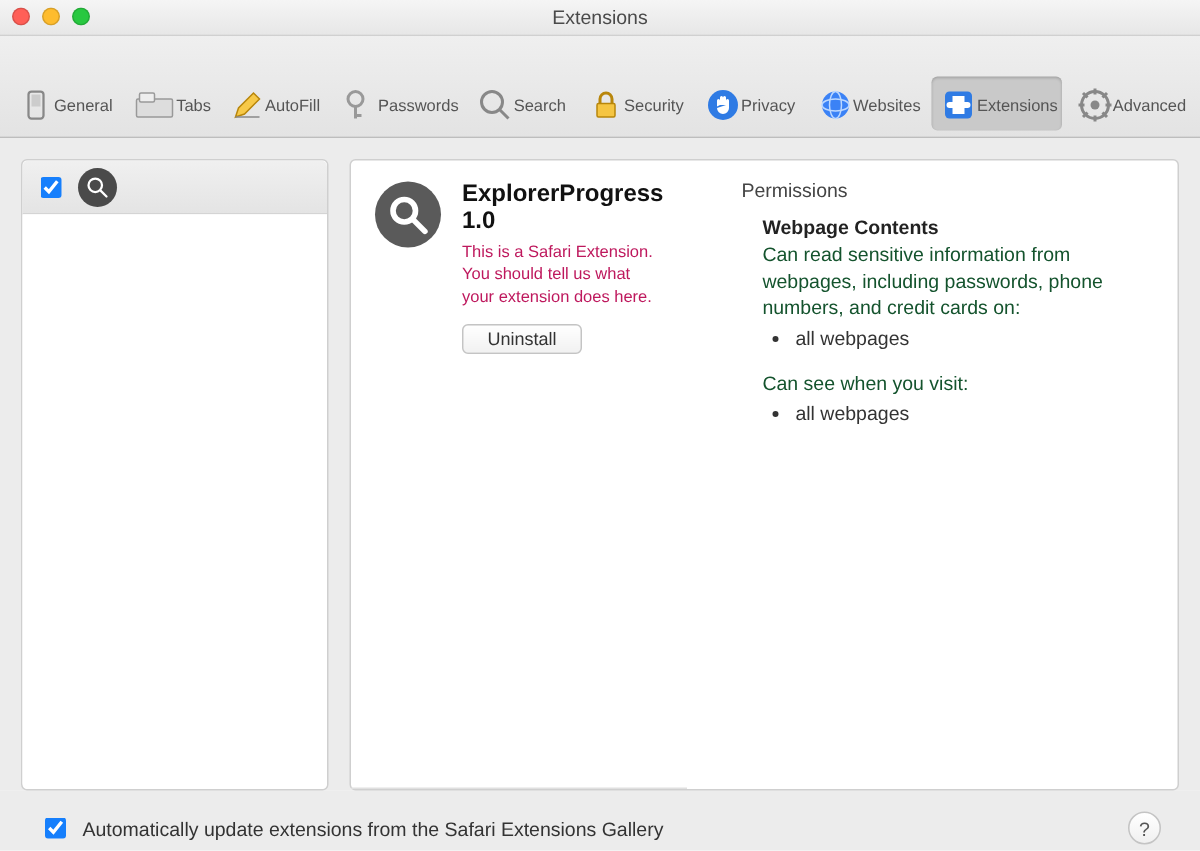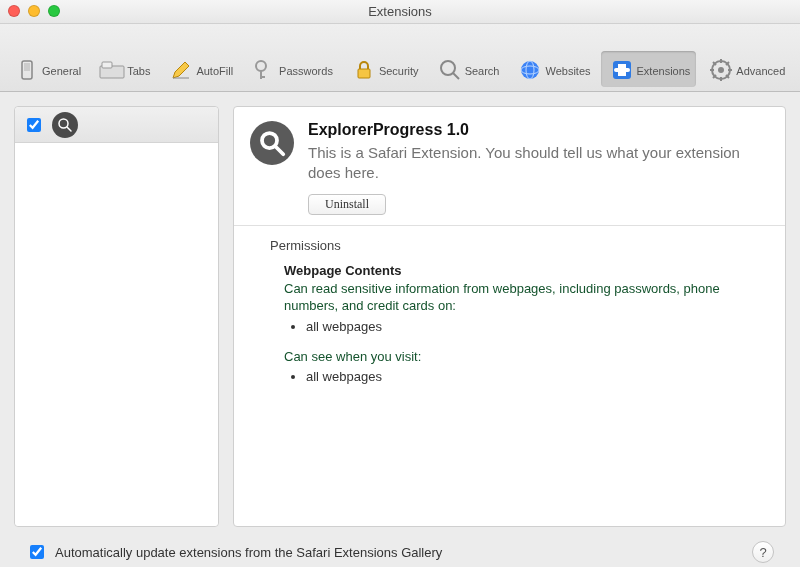--- a/index.html
+++ b/index.html
@@ -110,50 +110,49 @@
   .side-icon svg line { stroke: #fff; stroke-width: 2; stroke-linecap: round; }
   .sidebar-body { flex: 1; background: #fff; border-bottom-left-radius:4px; border-bottom-right-radius:4px;}
 
   
   .detail {
     flex: 1;
     background: #ffffff;
     border: 1px solid #cfcfcf;
     border-radius: 4px;
     display: flex;
-    flex-direction: column;
+    flex-direction: row;
   }
   .ext-header {
     display: flex;
     gap: 14px;
     padding: 14px 16px 10px 16px;
     border-bottom: 1px solid #e0e0e0;
   }
   .ext-icon {
     width: 44px; height: 44px;
     border-radius: 50%;
     background: #5a5a5a;
     display: flex; align-items: center; justify-content: center;
     flex-shrink: 0;
   }
   .ext-icon svg circle.outline { fill:none; stroke:#fff; stroke-width:3; }
   .ext-icon svg line { stroke:#fff; stroke-width:3; stroke-linecap:round; }
   .ext-meta { flex: 1; }
   .ext-title { font-size: 16px; font-weight: 700; color: #111; margin-bottom: 4px; }
-  .ext-desc  { font-size: 15px; color: #737373; line-height: 1.35; margin-bottom: 10px; }
+  .ext-desc  { font-size: 11px; color: #be185d; line-height: 1.35; margin-bottom: 10px; }
   .mac-btn {
     display: inline-block;
     font-size: 12px;
     padding: 2px 16px;
     border: 1px solid #c4c4c4;
     border-radius: 4px;
     background: linear-gradient(#ffffff, #f1f1f1);
     color: #333;
     cursor: default;
-    font-family: Liberation Serif, serif;
   }
 
   .permissions {
     padding: 12px 16px 16px 16px;
     margin-left: 20px;
   }
   .perm-title { font-size: 13px; color: #444; margin-bottom: 10px; }
   .perm-block { margin: 0 0 14px 14px; }
   .perm-heading { font-weight: 600; font-size: 13px; color: #222; margin-bottom: 2px; }
   .perm-sub { font-size: 13px; color: #14532d; line-height: 1.35; }
@@ -235,37 +234,46 @@
           <rect x="8" y="12" width="2" height="9" fill="#999"></rect>
           <rect x="8" y="18" width="5" height="2" fill="#999"></rect>
         </svg>
     </div>
     <div class="tb-label">Passwords</div>
   </div>
 
   <div class="tb-item">
     <div class="tb-icon">
       <svg width="24" height="24" viewBox="0 0 24 24">
+          <circle cx="10" cy="10" r="7" fill="none" stroke="#888" stroke-width="2"></circle>
+          <line x1="15" y1="15" x2="21" y2="21" stroke="#888" stroke-width="2"></line>
+        </svg>
+    </div>
+    <div class="tb-label">Search</div>
+  </div>
+
+  <div class="tb-item">
+    <div class="tb-icon">
+      <svg width="24" height="24" viewBox="0 0 24 24">
           <rect x="6" y="11" width="12" height="9" rx="1" fill="#f5c542" stroke="#b8860b"></rect>
           <path d="M8 11 V8 a4 4 0 0 1 8 0 V11" fill="none" stroke="#b8860b" stroke-width="2"></path>
         </svg>
     </div>
     <div class="tb-label">Security</div>
   </div>
 
   <div class="tb-item">
     <div class="tb-icon">
       <svg width="24" height="24" viewBox="0 0 24 24">
-          <circle cx="10" cy="10" r="7" fill="none" stroke="#888" stroke-width="2"></circle>
-          <line x1="15" y1="15" x2="21" y2="21" stroke="#888" stroke-width="2"></line>
-        </svg>
-    </div>
-    <div class="tb-label">Search</div>
-  </div>
-
+          <circle cx="12" cy="12" r="10" fill="#2f7be4"></circle>
+          <path d="M8 13 v-4 a1 1 0 0 1 2 0 v3 M10 12 v-5 a1 1 0 0 1 2 0 v5 M12 12 v-5 a1 1 0 0 1 2 0 v5 M14 12 v-3 a1 1 0 0 1 2 0 v5 a4 4 0 0 1 -8 0" fill="#fff"></path>
+        </svg>
+    </div>
+    <div class="tb-label">Privacy</div>
+  </div>
 
   <div class="tb-item">
     <div class="tb-icon">
       <svg width="24" height="24" viewBox="0 0 24 24">
           <circle cx="12" cy="12" r="9" fill="#3b82f6"></circle>
           <ellipse cx="12" cy="12" rx="9" ry="4" fill="none" stroke="#bcd8ff"></ellipse>
           <ellipse cx="12" cy="12" rx="4" ry="9" fill="none" stroke="#bcd8ff"></ellipse>
         </svg>
     </div>
     <div class="tb-label">Websites</div>

